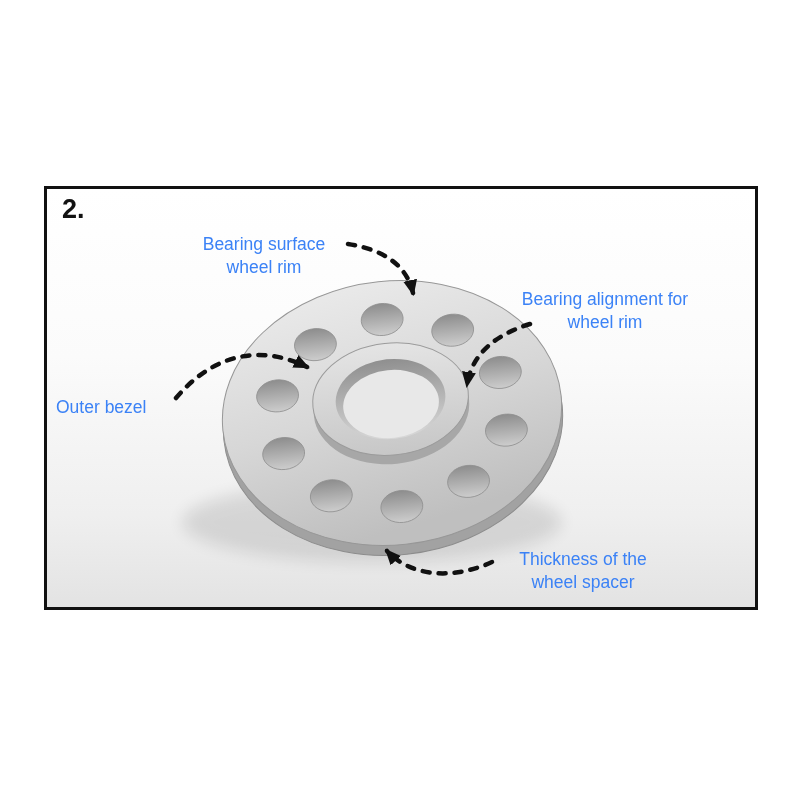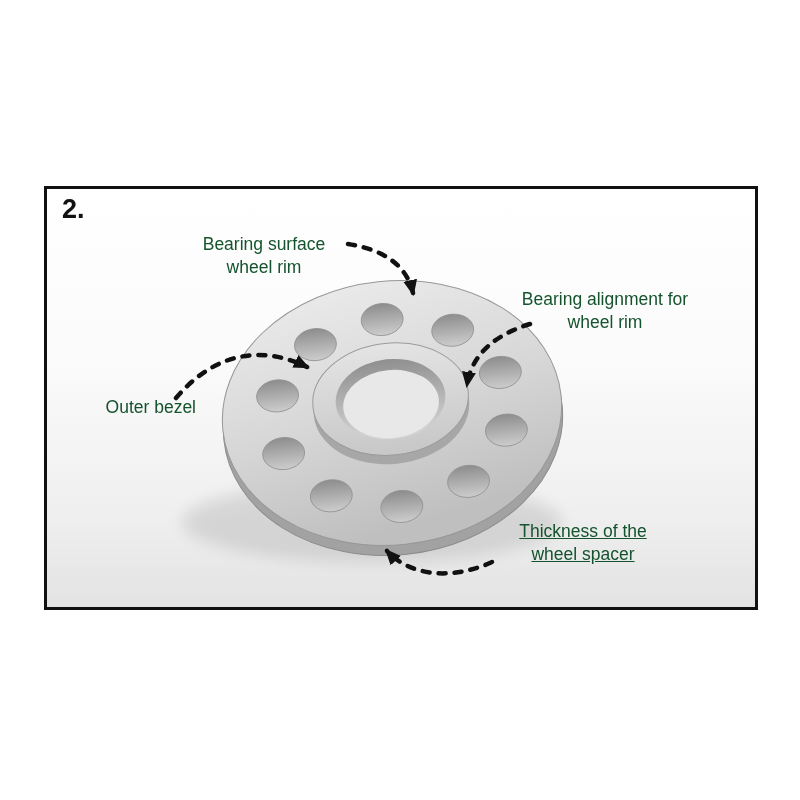--- a/index.html
+++ b/index.html
@@ -37,28 +37,28 @@
     left: 0;
     top: 0;
     width: 800px;
     height: 800px;
     pointer-events: none;
   }
   .label {
     position: absolute;
     font-size: 17.5px;
     line-height: 1.3;
-    color: #14532d;
+    color: #3b82f6;
     white-space: pre-line;
     text-align: center;
   }
   .label-bearing   { left: 158px; top: 233px; width: 212px; }
   .label-center    { left: 492px; top: 288px; width: 226px; }
-  .label-bezel     { left: 56px;  top: 396px; width: 140px; text-align: right; }
-  .label-thickness { left: 478px; top: 520px; width: 210px; text-decoration: underline; }
+  .label-bezel     { left: 56px;  top: 396px; width: 140px; text-align: left; }
+  .label-thickness { left: 478px; top: 548px; width: 210px; }
   .arrow {
     fill: none;
     stroke: #111111;
     stroke-width: 4.5;
     stroke-dasharray: 7 9;
     stroke-linecap: round;
   }
 </style>
 </head>
 <body>

